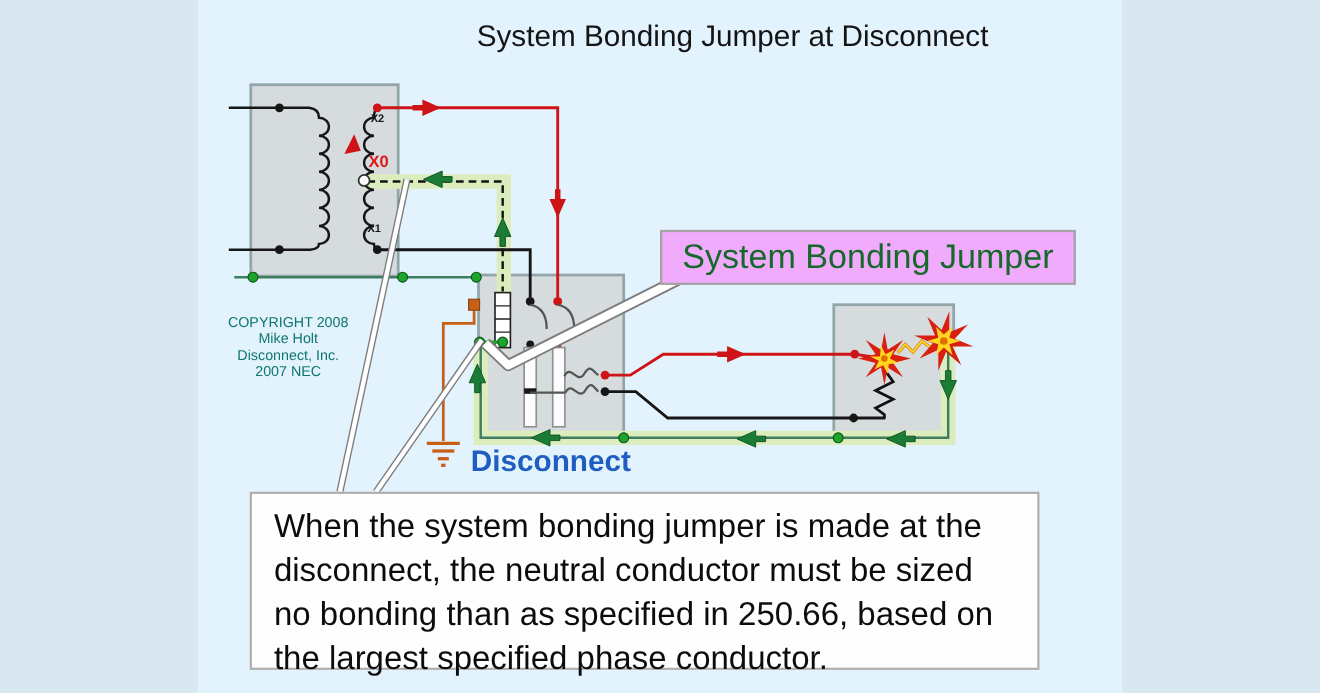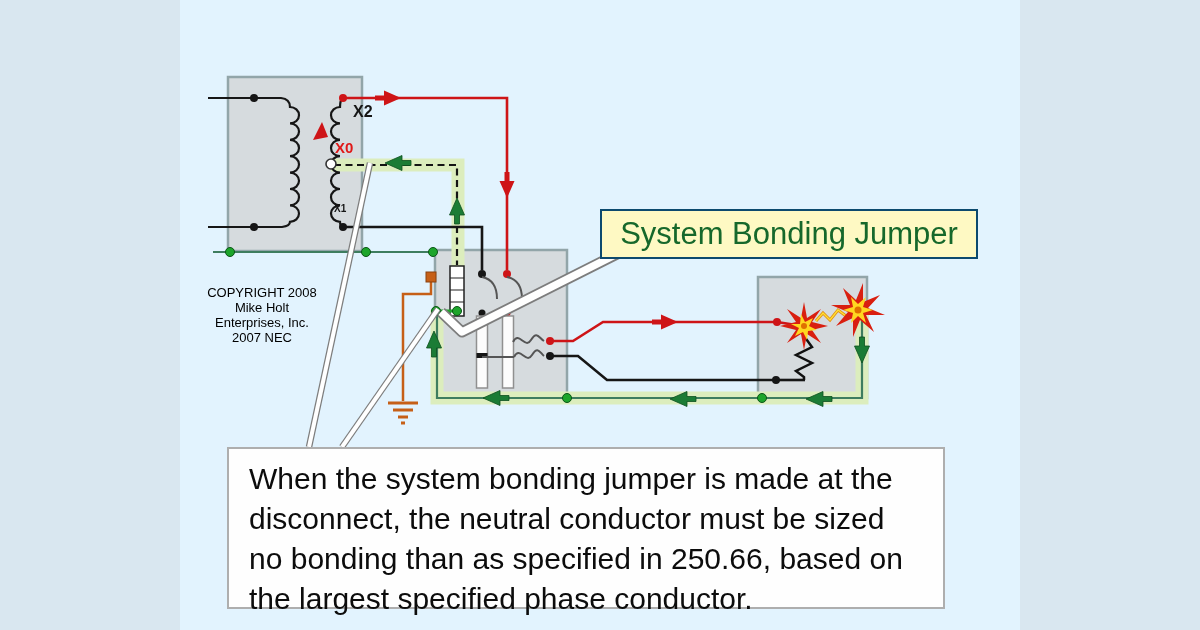--- a/index.html
+++ b/index.html
@@ -4,27 +4,27 @@
 <style>
   html,body{margin:0;padding:0;background:#c9d8e2;}
   .card{position:relative;width:1200px;height:630px;overflow:hidden;
         background:#d9e7f0;font-family:"Liberation Sans",sans-serif;}
   .card svg{position:absolute;left:0;top:0;}
   .abs{position:absolute;}
   .title{left:326px;top:17px;width:680px;text-align:center;color:#141414;
          font-size:27px;line-height:33px;}
   .title .it{font-style:italic;}
   .termlbl{font-weight:bold;color:#161616;}
-  .x2{left:333px;top:103px;font-size:16px;padding-left:20px;}
+  .x2{left:317px;top:103px;font-size:10px;padding-left:20px;}
   .x0{left:335px;top:139px;font-size:15px;color:#e01818;}
   .x1{left:334px;top:203px;font-size:10px;}
   .copyright{left:197px;top:285px;width:130px;text-align:center;
-             font-size:13px;line-height:15px;color:#000000;}
-  .sbj-box{left:600px;top:209px;width:378px;height:50px;background:#fef9c3;
-           border:2px solid #0c4a6e;box-sizing:border-box;text-align:center;
+             font-size:13px;line-height:15px;color:#0f766e;}
+  .sbj-box{left:600px;top:209px;width:378px;height:50px;background:#f0abfc;
+           border:2px solid #a3a3a3;box-sizing:border-box;text-align:center;
            line-height:46px;font-size:31px;color:#16682b;}
   .disc-lbl{left:428px;top:404px;font-size:27px;font-weight:bold;color:#1f5ec0;}
   .note-box{left:227px;top:447px;width:718px;height:162px;background:#fefefe;
             border:2px solid #aeaeae;box-sizing:border-box;color:#0c0c0c;
             font-size:30px;line-height:40px;padding:10px 14px 0 20px;}
 </style>
 </head>
 <body>
 
 <div class="card">
@@ -184,35 +184,37 @@
     <path d="M370,163 L309,447" stroke="#7d7d7d" stroke-width="6.5"></path>
     <path d="M370,163 L309,447" stroke="#ffffff" stroke-width="4"></path>
   </g>
   <g fill="none">
     <path d="M438,309 L342,447" stroke="#7d7d7d" stroke-width="6.5"></path>
     <path d="M438,309 L342,447" stroke="#ffffff" stroke-width="4"></path>
   </g>
 </svg>
 
 <div class="abs title">
+  <div>System Bonding Jumper at Disconnect</div>
 </div>
 
 <div class="abs termlbl x2">X2</div>
 <div class="abs termlbl x0">X0</div>
 <div class="abs termlbl x1">X1</div>
 
 <div class="abs copyright">
   <div>COPYRIGHT 2008</div>
   <div>Mike Holt</div>
-  <div>Enterprises, Inc.</div>
+  <div>Disconnect, Inc.</div>
   <div>2007 NEC</div>
 </div>
 
 <div class="abs sbj-box">System Bonding Jumper</div>
 
+<div class="abs disc-lbl">Disconnect</div>
 
 <div class="abs note-box">
   <div>When the system bonding jumper is made at the</div>
   <div>disconnect, the neutral conductor must be sized</div>
   <div>no bonding than as specified in 250.66, based on</div>
   <div>the largest specified phase conductor.</div>
 </div>
 
 </div>
 

